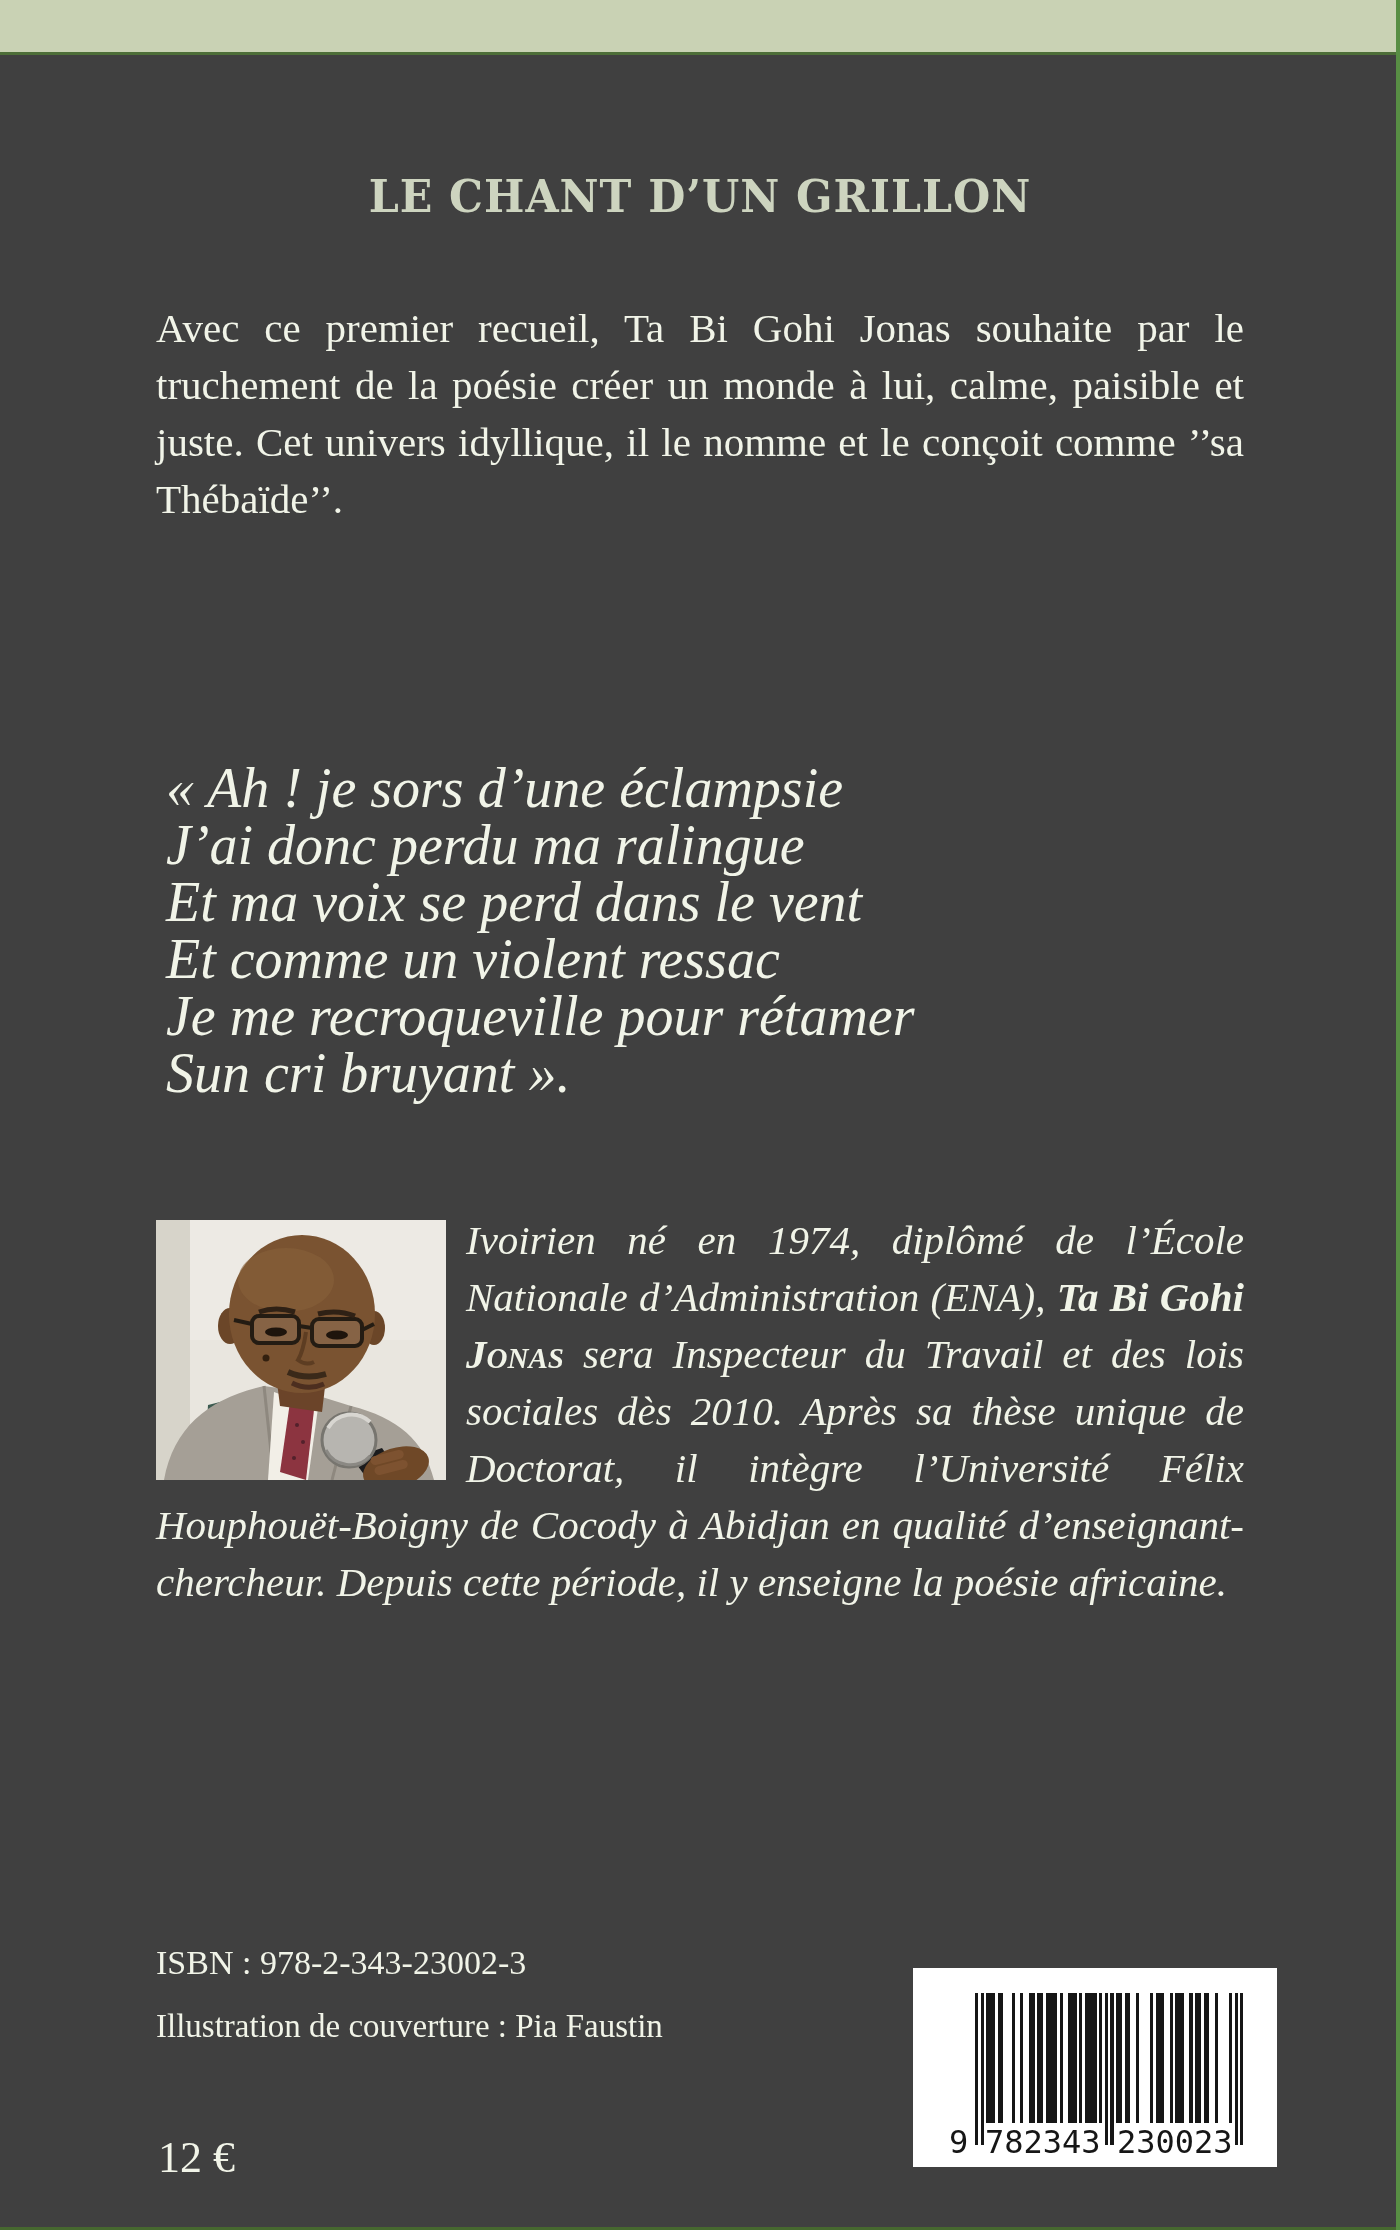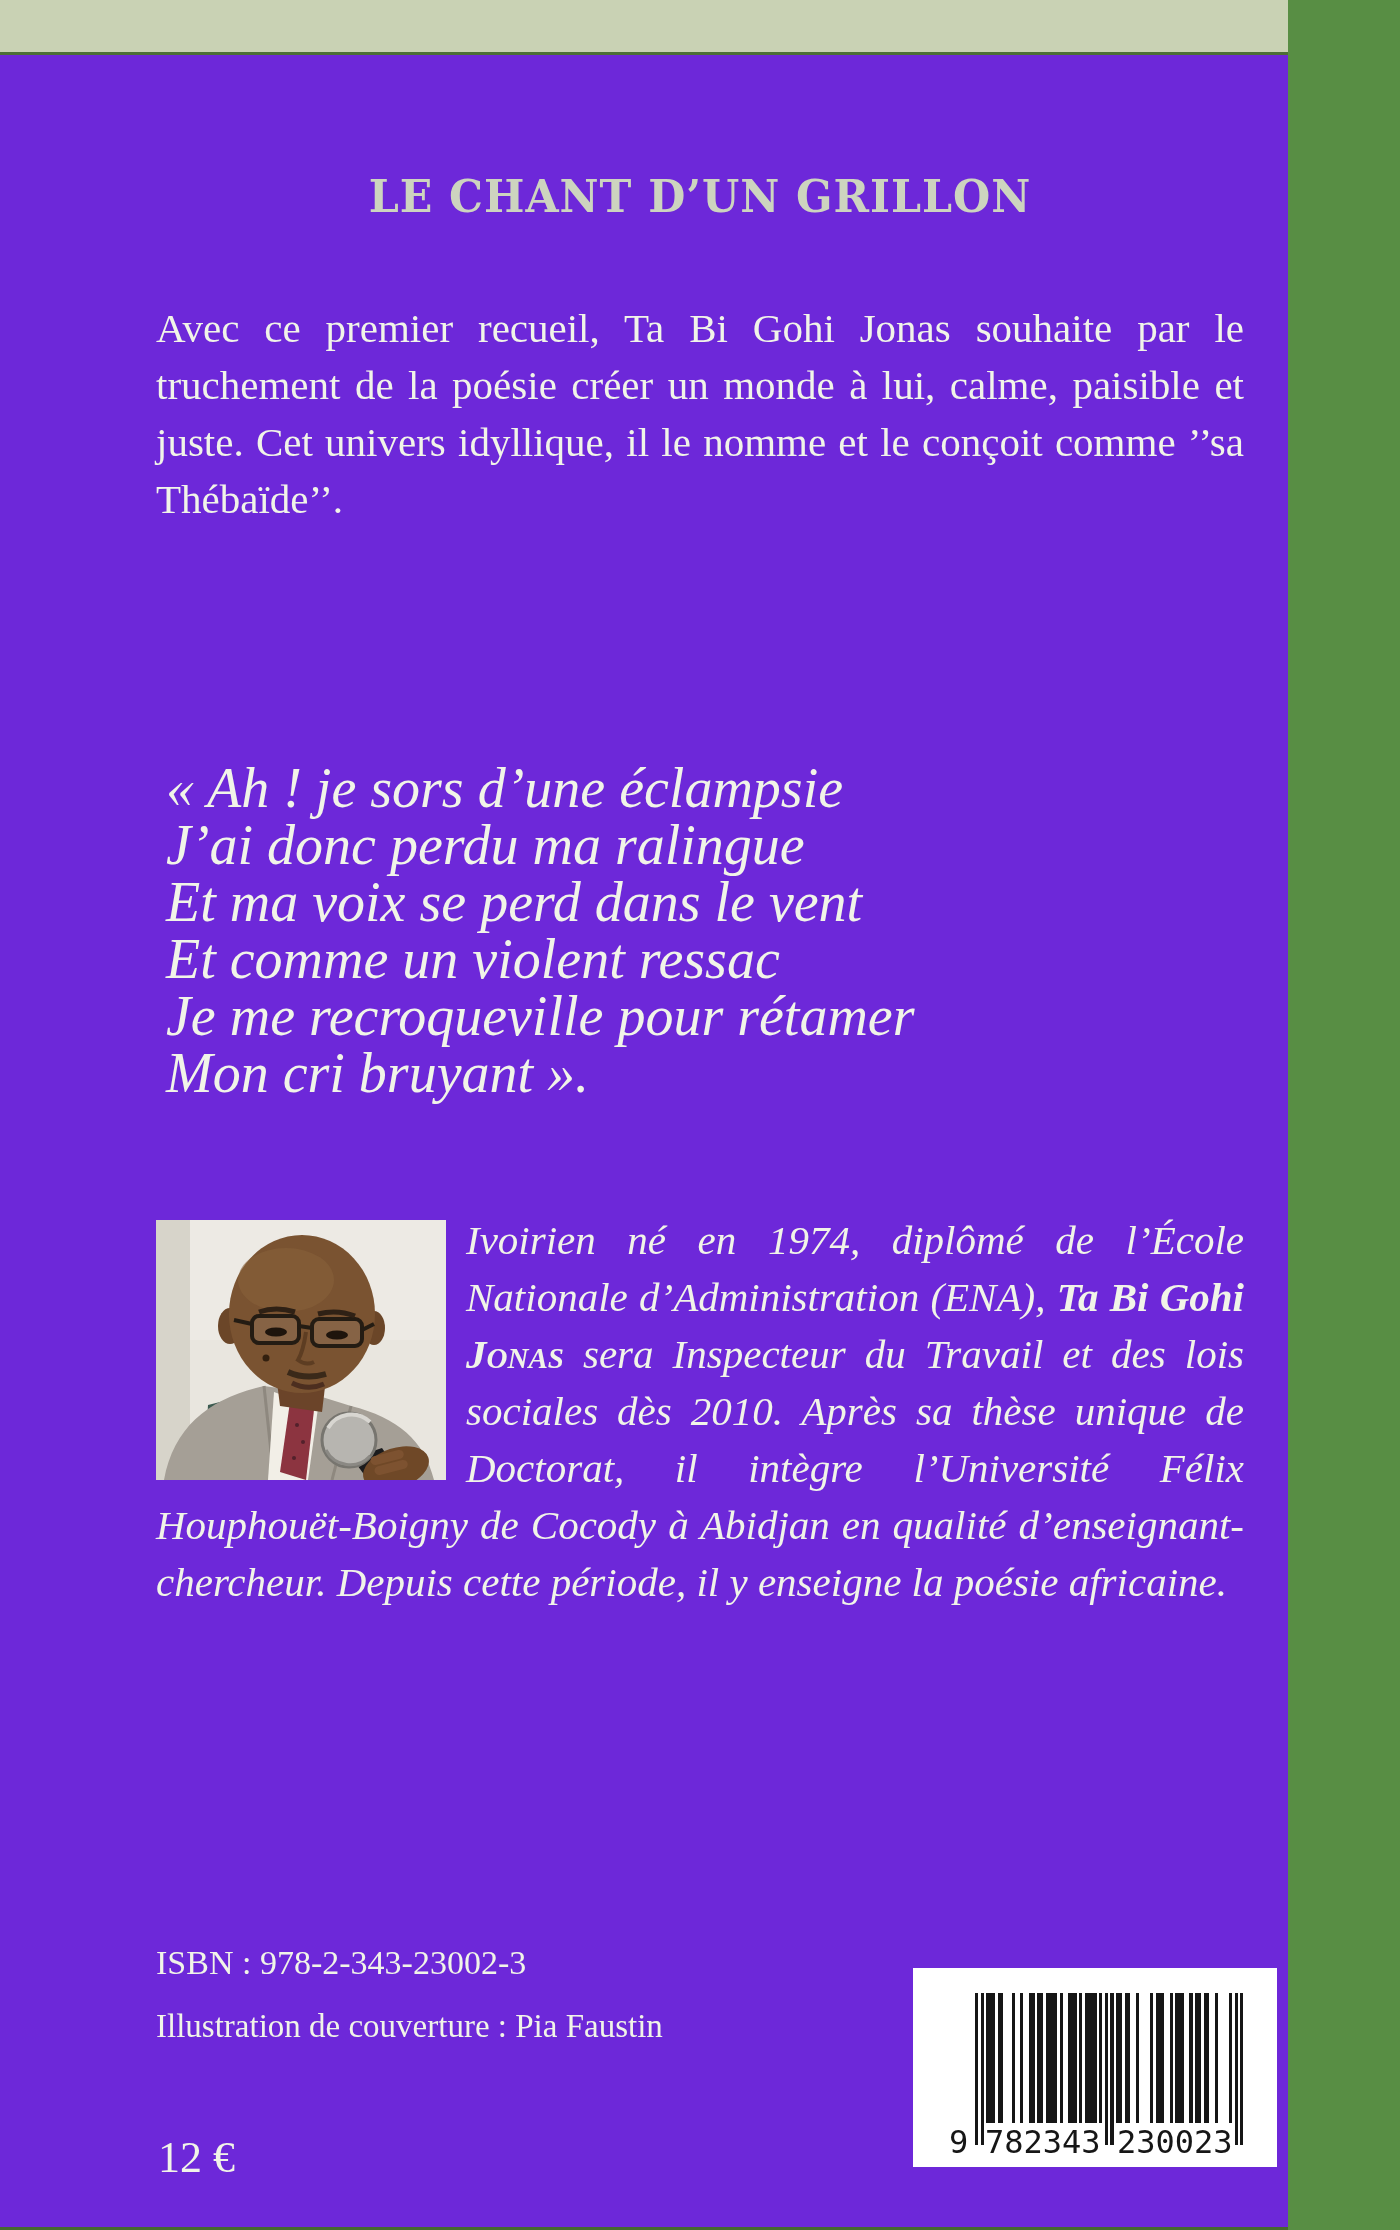--- a/index.html
+++ b/index.html
@@ -1,17 +1,17 @@
 <!DOCTYPE html>
 <html><head>
 <meta charset="utf-8">
 <style>
   html,body{margin:0;padding:0;background:#588e44;}
   .cover{
-    position:relative;width:1288px;height:2230px;background:#6d28d9;
+    position:relative;width:1396px;height:2230px;background:#404040;
     overflow:hidden;font-family:"Liberation Serif",serif;
   }
   .top-band{position:absolute;top:0;left:0;width:1400px;height:52px;background:#c9d2b4;}
   .band-rule{position:absolute;top:52px;left:0;width:1400px;height:3px;background:#4d6e38;}
   .bottom-rule{position:absolute;bottom:0;left:0;width:1400px;height:3px;background:#46682f;}
 
   .title{
     position:absolute;top:170px;left:0;width:1400px;margin:0;
     text-align:center;font-family:"DejaVu Serif",serif;font-weight:bold;
     font-size:45px;letter-spacing:1px;color:#cdd4bf;
@@ -68,21 +68,21 @@
   <div class="synopsis">
     <p>Avec ce premier recueil, Ta Bi Gohi Jonas souhaite par le truchement de la poésie créer un monde à lui, calme, paisible et juste. Cet univers idyllique, il le nomme et le conçoit comme ’’sa Thébaïde’’.</p>
   </div>
 
   <div class="poem">
     <div>« Ah ! je sors d’une éclampsie</div>
     <div>J’ai donc perdu ma ralingue</div>
     <div>Et ma voix se perd dans le vent</div>
     <div>Et comme un violent ressac</div>
     <div>Je me recroqueville pour rétamer</div>
-    <div>Mon cri bruyant ».</div>
+    <div>Sun cri bruyant ».</div>
   </div>
 
   <div class="bio">
     <svg class="photo" viewBox="0 0 290 260" xmlns="http://www.w3.org/2000/svg" preserveAspectRatio="none">
       <rect width="290" height="260" fill="#e9e6df"></rect>
       <rect width="290" height="120" fill="#edeae4"></rect>
       <rect x="0" y="0" width="34" height="260" fill="#d7d4ca"></rect>
       <polygon points="52,185 92,175 98,260 48,260" fill="#3c5b50"></polygon>
       <path d="M8,260 C18,205 55,178 108,166 L150,172 L195,186 C242,198 268,220 278,260 Z" fill="#a59f96"></path>
       <path d="M108,166 L118,260" stroke="#8e887f" stroke-width="3" fill="none"></path>

